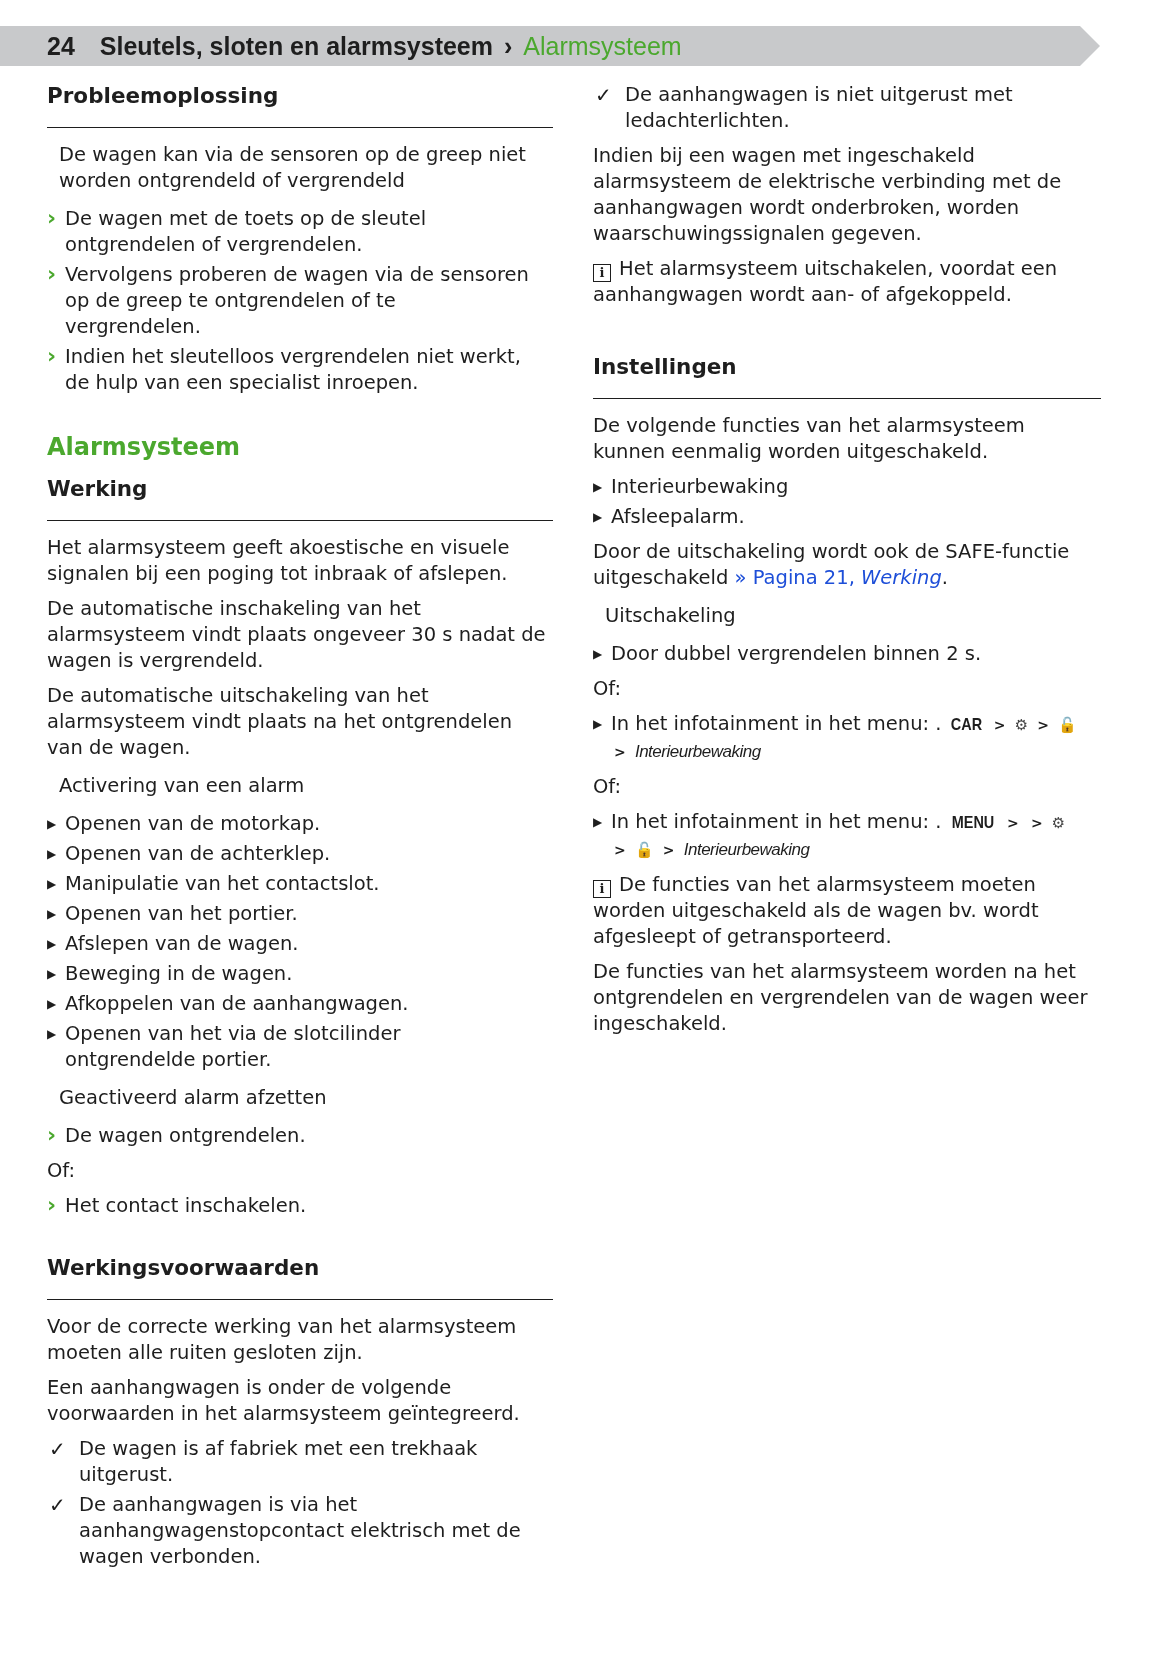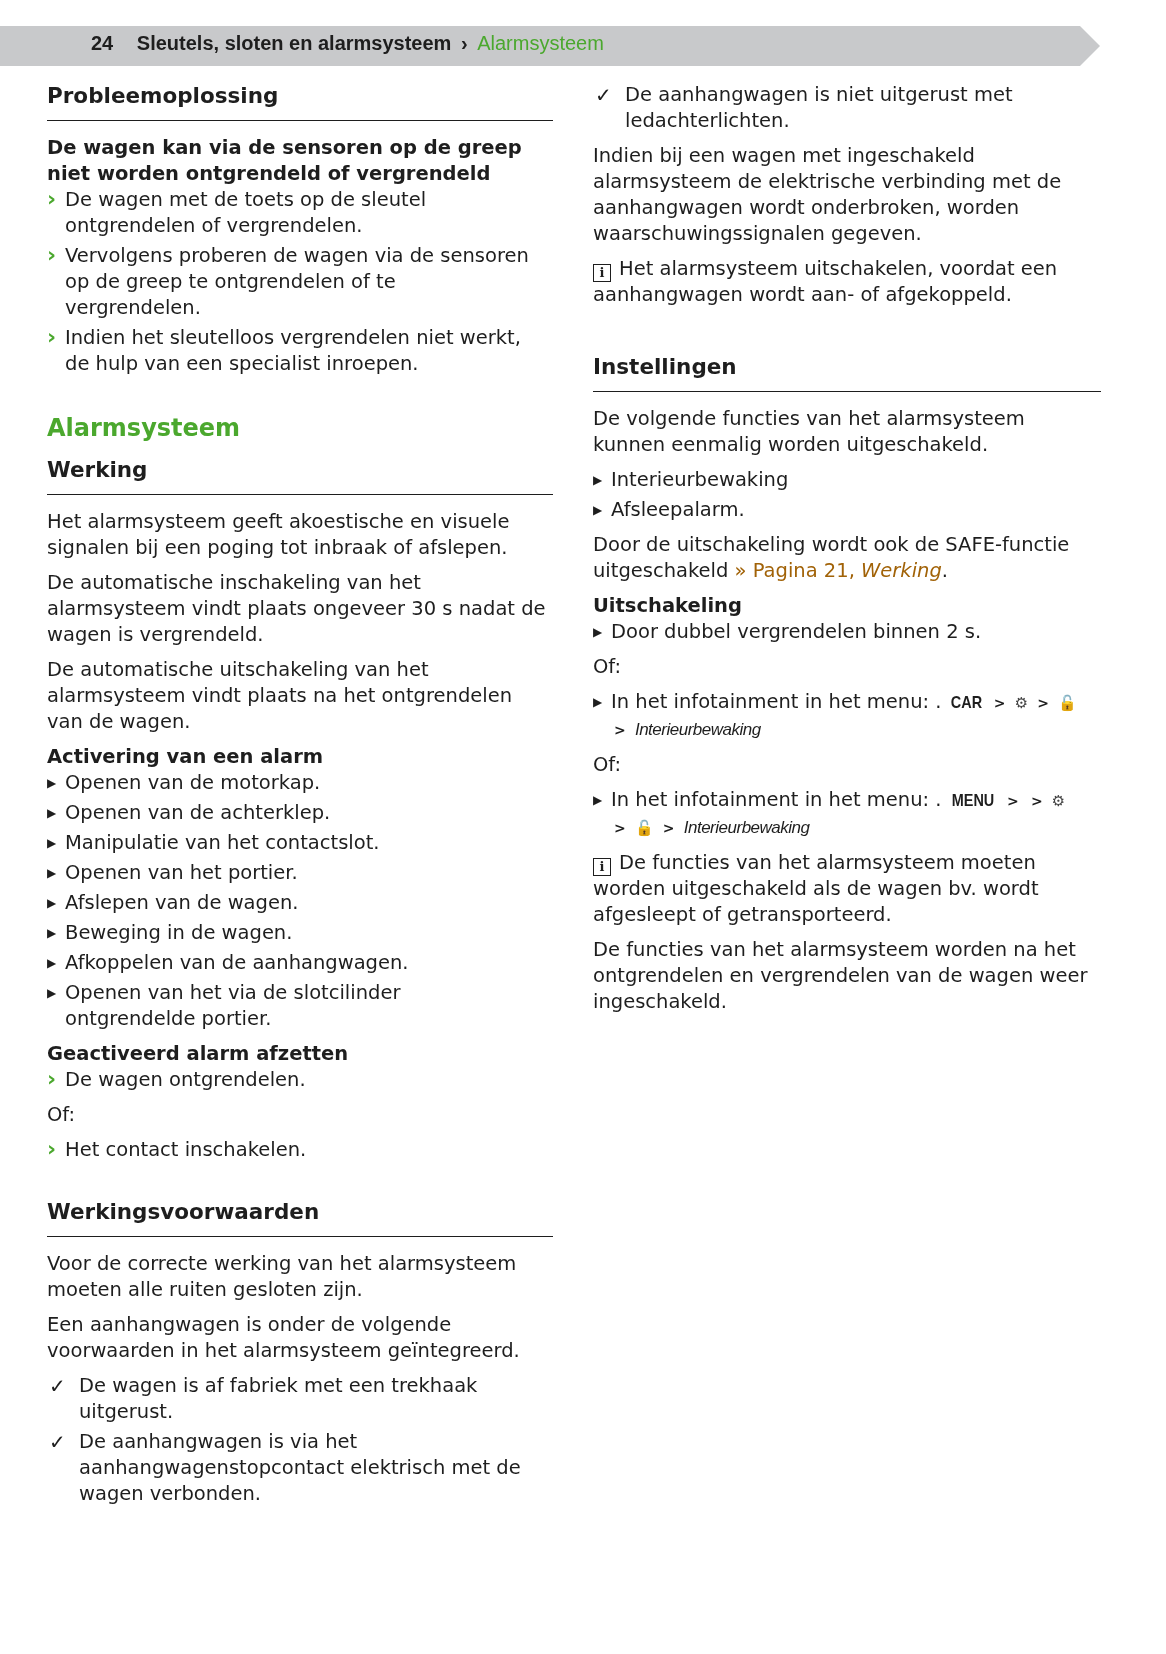--- a/index.html
+++ b/index.html
@@ -1,40 +1,40 @@
 <!DOCTYPE html>
 <html><head>
 <meta charset="utf-8">
 <style>
   html, body { margin:0; padding:0; background:#ffffff; }
   body { width:1166px; height:1654px; position:relative; overflow:hidden;
          font-family:"DejaVu Sans", sans-serif; color:#1e1e1e; }
   .header-bar { position:absolute; left:0; top:26px; width:1100px; height:40px; background:#c8c9cb;
                 clip-path: polygon(0 0, 1080px 0, 1100px 50%, 1080px 100%, 0 100%); }
-  .header-text { position:absolute; left:47px; top:32px; font-size:20px; font-weight:bold; color:#1e1e1e;
-                 font-family:"Liberation Sans", sans-serif; white-space:nowrap;margin-left:44px; }
+  .header-text { position:absolute; left:47px; top:32px; font-size:25px; font-weight:bold; color:#1e1e1e;
+                 font-family:"Liberation Sans", sans-serif; white-space:nowrap; }
   .header-text .pg { margin-right:18px; }
   .header-text .sep { font-weight:bold; margin:0 4px; }
   .header-text .cur { color:#4ba82e; font-weight:normal; }
   .col { position:absolute; top:82px; width:506px; font-size:19.5px; line-height:26px; }
   .col.left { left:47px; }
   .col.right { left:593px; width:508px; }
-  .h2 { font-weight:bold; font-size:21.5px; border-bottom:1.5px solid #1e1e1e; padding-bottom:10px; margin:0 0 14px 0; line-height:28px; }
+  .h2 { font-weight:bold; font-size:21.5px; border-bottom:1.5px solid #1e1e1e; padding-bottom:17px; margin:0 0 14px 0; line-height:28px; }
   .h1 { color:#4ba82e; font-weight:bold; font-size:24px; margin:0 0 12px 0; line-height:32px; }
-  .h3 { font-weight:bold; margin:0; }
+  .h3 { font-weight:normal; margin:12px; }
   p { margin:0 0 9px 0; }
   .list { margin:0 16px 9px 0; padding:0; list-style:none; }
   .list li { position:relative; padding-left:18px; margin-bottom:4px; }
   .list.step li::before { content:"\203A"; position:absolute; left:0; top:-1px; color:#4ba82e; font-weight:bold; font-size:22px; }
   .list.tri li::before { content:"\25B6"; position:absolute; left:0; top:0; font-size:12px; }
   .list.check li { padding-left:32px; }
   .list.check li::before { content:"\2713"; position:absolute; left:2px; top:0; font-size:20px; }
   .info-box { display:inline-block; width:16px; height:16px; border:1.5px solid #1e1e1e; font-size:13px; line-height:16px;
               text-align:center; font-weight:bold; margin-right:8px; vertical-align:-2px; font-family:"DejaVu Serif", serif; }
-  .link { color:#a16207; }
+  .link { color:#1d4ed8; }
   .link em { font-style:italic; }
   .menu-key { font-weight:bold; font-family:"Liberation Sans", sans-serif; font-size:17px; transform:scaleX(0.85); display:inline-block; }
   .menu-sep { font-size:14px; font-weight:bold; margin:0 3px; }
   .ic { display:inline-block; font-size:15px; color:#444; }
   .menu-italic { font-style:italic; font-family:"Liberation Sans", sans-serif; font-size:17px; letter-spacing:-0.5px; }
   .gap-lg { height:26px; }
 </style>
 </head>
 <body>
 

